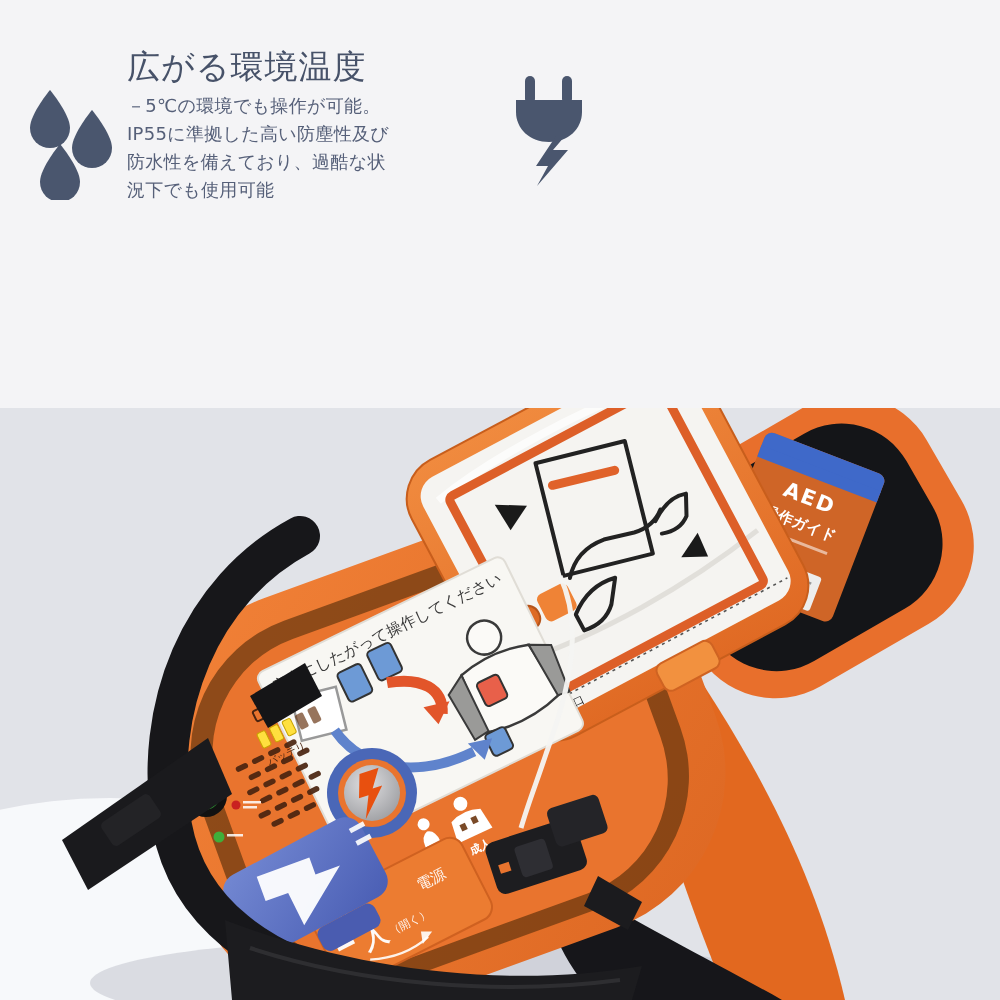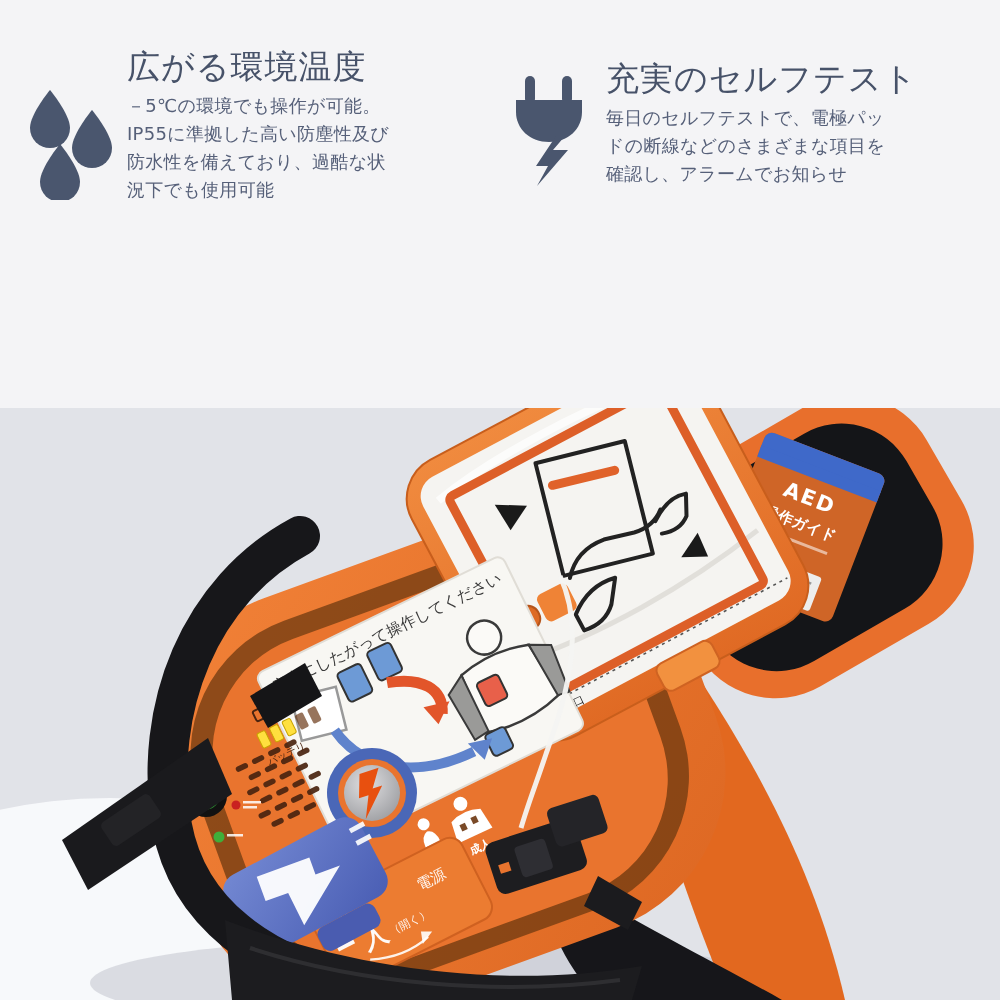--- a/index.html
+++ b/index.html
@@ -44,26 +44,20 @@
     </div>
 
     <div class="feature" style="left:490px;top:0;width:510px;height:200px;">
       <div class="f-icon" style="left:20px;top:76px;">
         <svg width="78" height="110" viewBox="0 0 78 110">
           <rect x="15" y="0" width="10" height="28" rx="5" fill="currentColor"></rect>
           <rect x="52" y="0" width="10" height="28" rx="5" fill="currentColor"></rect>
           <path fill="currentColor" d="M6 24 H72 V36 C72 53 58 66 39 66 C20 66 6 53 6 36 Z"></path>
           <polygon fill="currentColor" points="46,60 26,90 38,90 27,110 58,74 43,74 55,60"></polygon>
         </svg>
-      </div>
-      <div class="f-text" style="left:116px;top:60px;width:380px;">
-        <div class="f-title">充実のセルフテスト</div>
-        <div class="f-body">毎日のセルフテストで、電極パッ
-ドの断線などのさまざまな項目を
-確認し、アラームでお知らせ</div>
       </div>
     </div>
 
     <div class="feature" style="left:0;top:200px;width:480px;height:200px;">
       <div class="f-icon" style="left:26px;top:282px;">
         <svg width="94" height="76" viewBox="0 0 94 76">
           <path fill="currentColor" d="M0 25 H19 L42 2 V74 L19 51 H0 Z"></path>
           <path fill="none" stroke="currentColor" stroke-width="10" stroke-linecap="butt" d="M54 26 A14 14 0 0 1 54 50"></path>
           <path fill="none" stroke="currentColor" stroke-width="10" d="M56 8 A30 30 0 0 1 56 68"></path>
         </svg>

